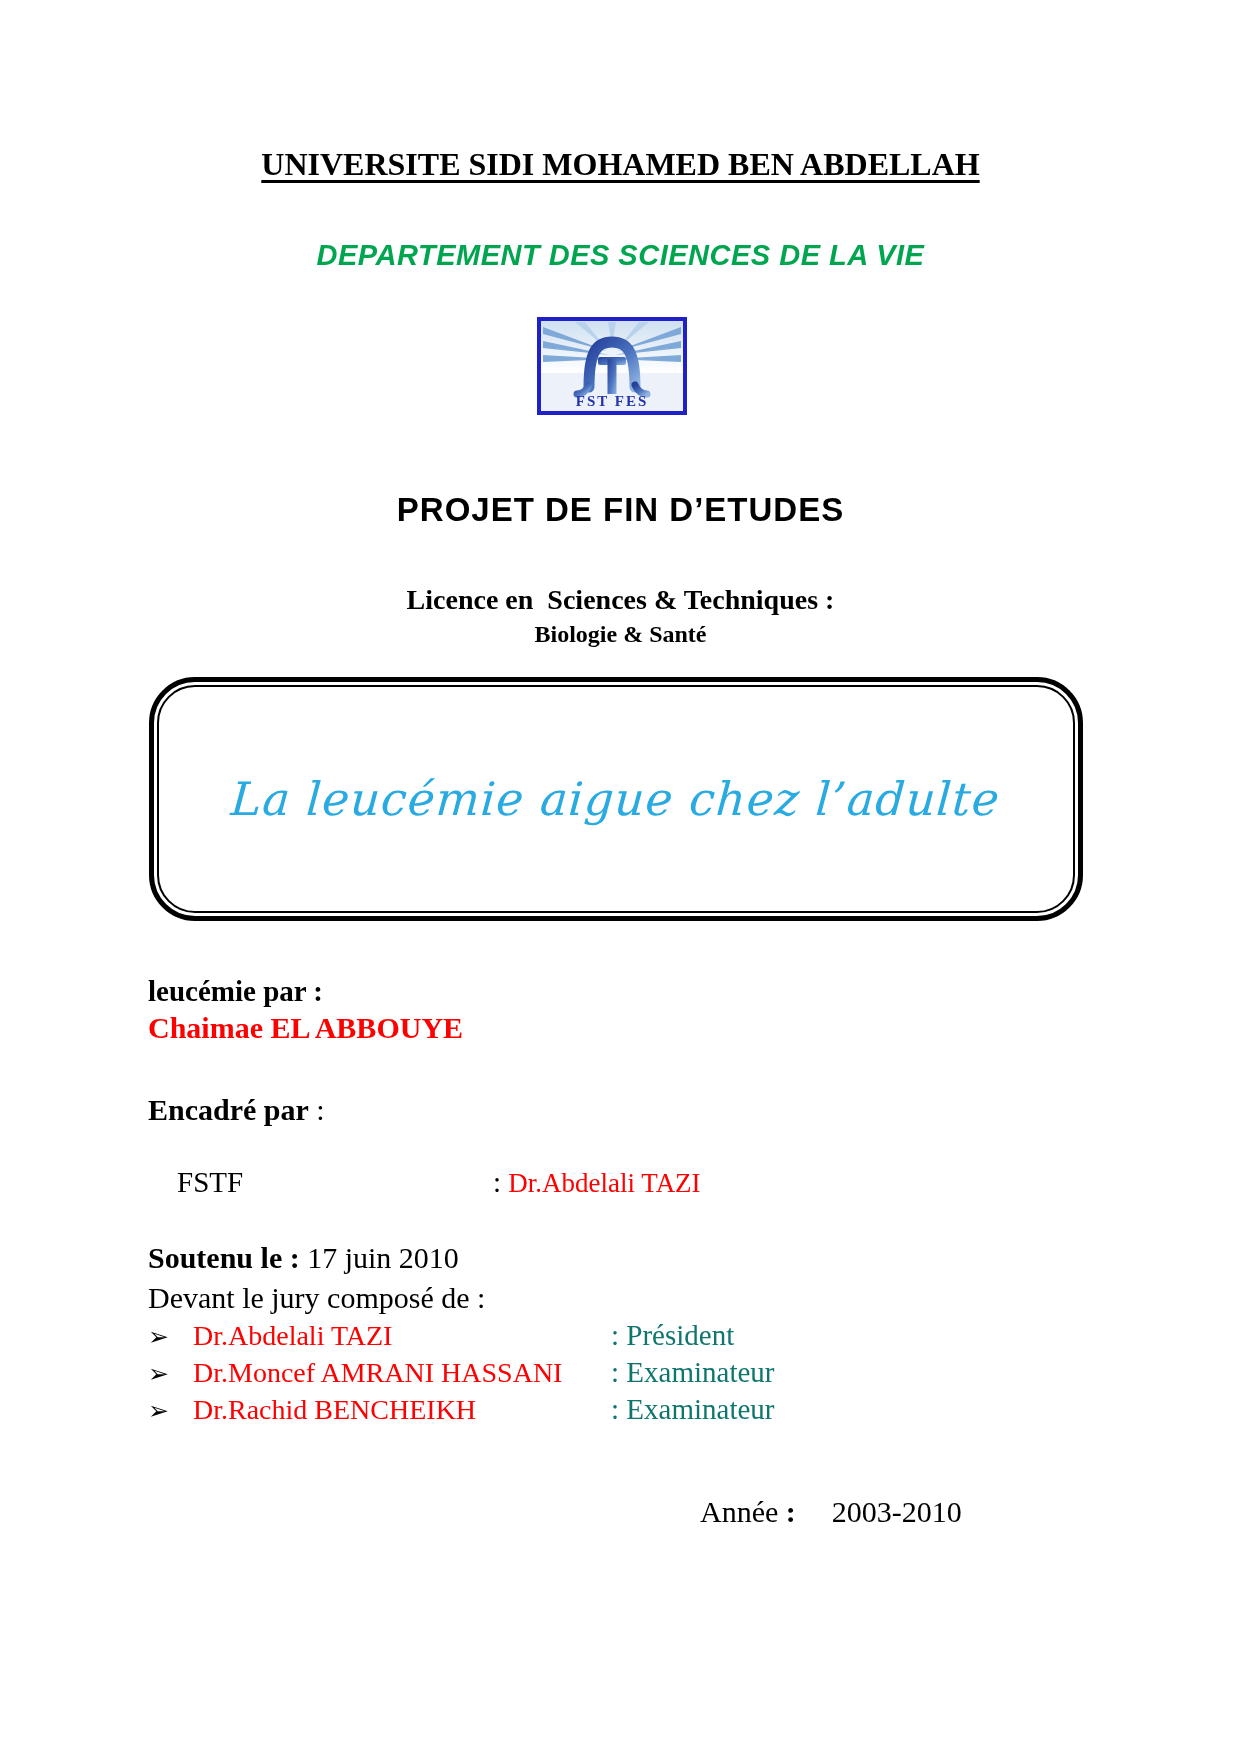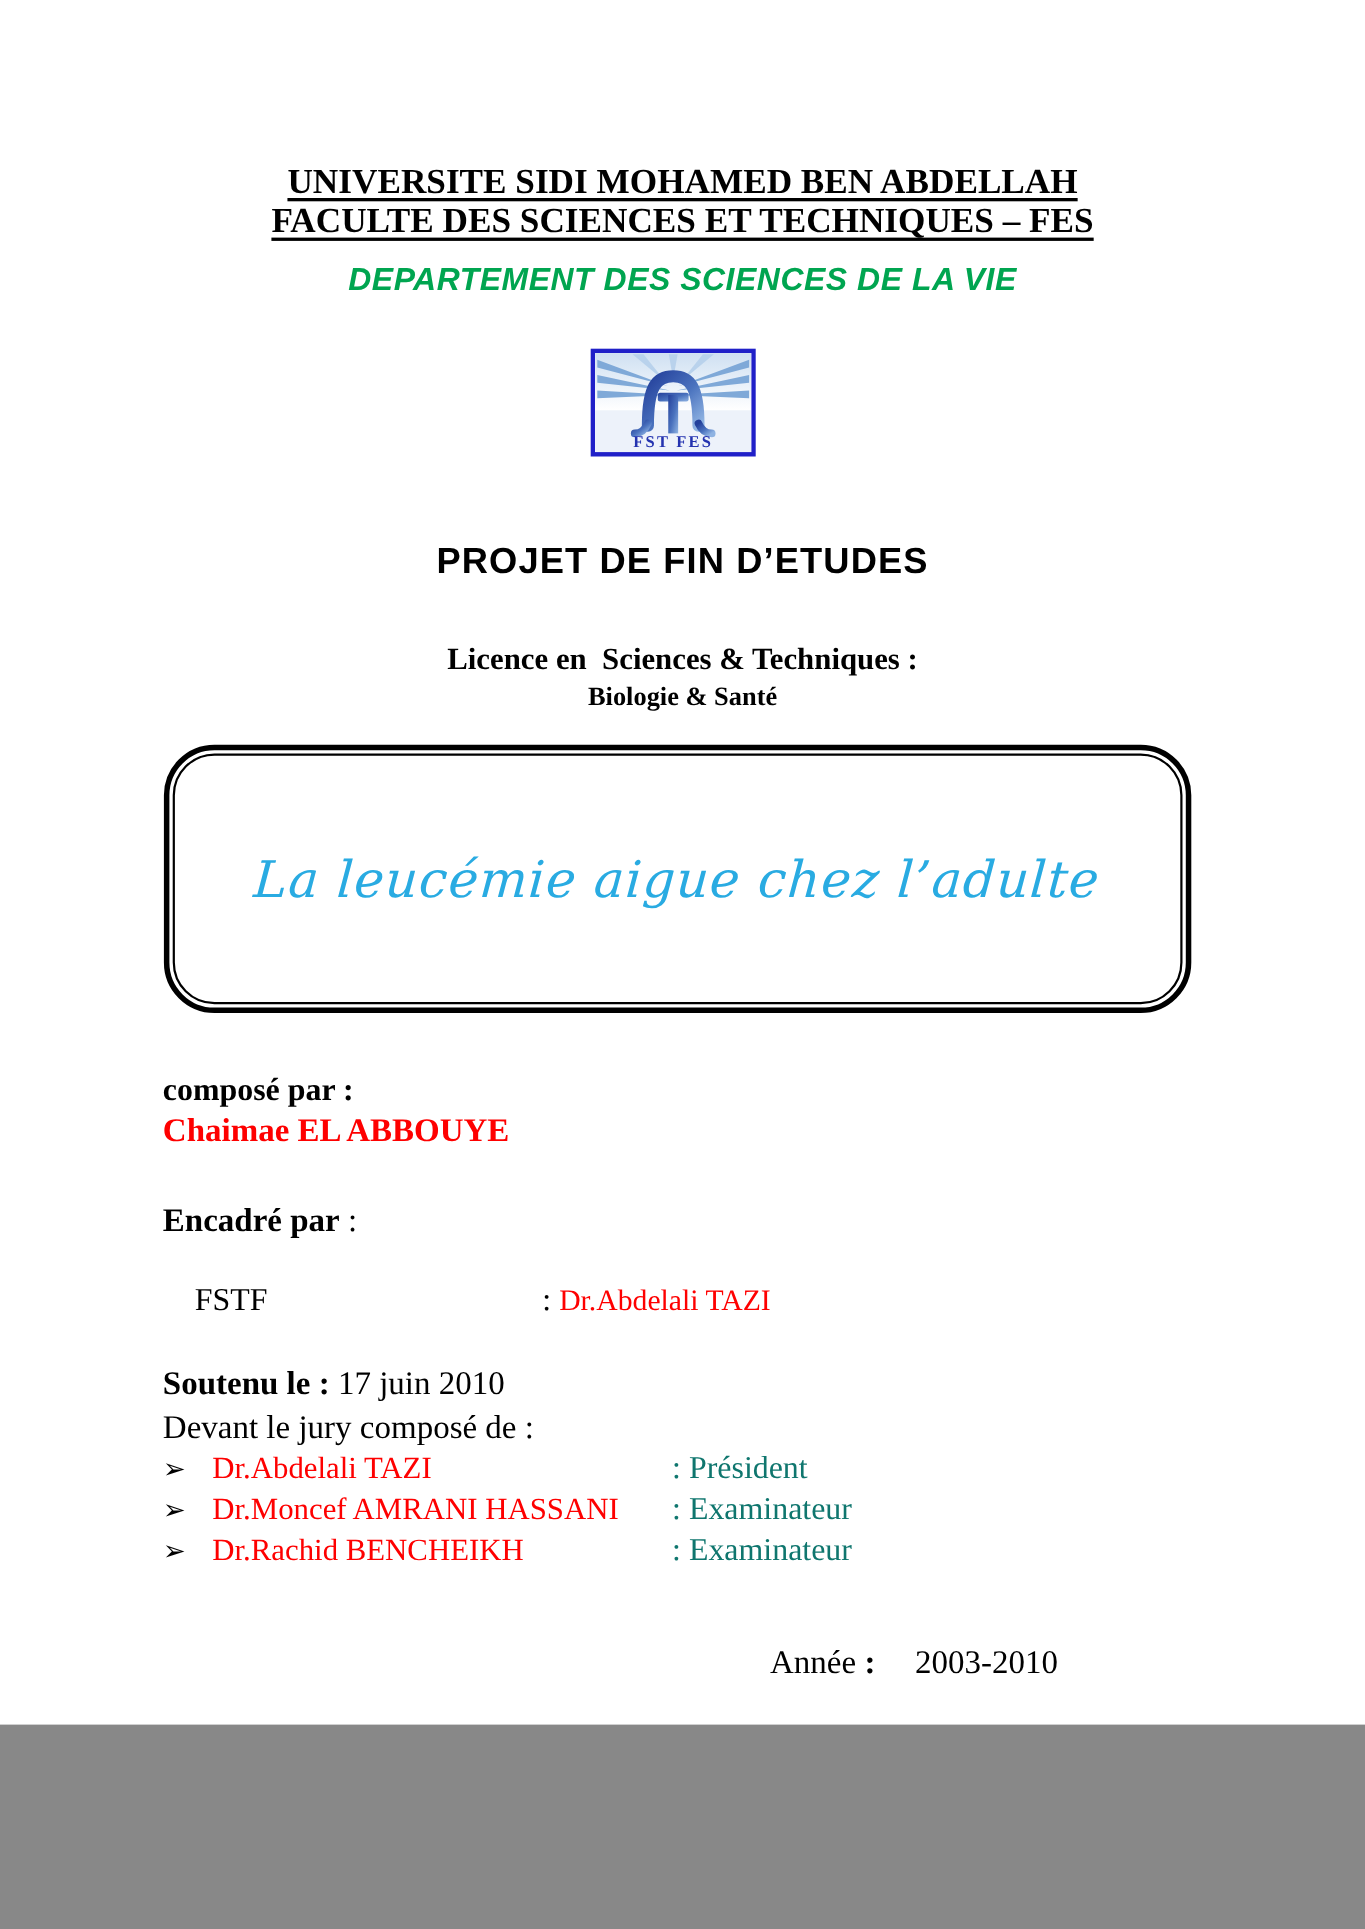--- a/index.html
+++ b/index.html
@@ -1,18 +1,18 @@
 <!DOCTYPE html>
 <html><head>
 <meta charset="utf-8">
 <style>
   html,body{margin:0;padding:0;background:#888;}
   .page{
     position:relative;
-    width:1241px;height:1568px;
+    width:1241px;height:1754px;
     margin:0 auto;
     background:#ffffff;
     font-family:"Liberation Serif", serif;
     color:#000;
     overflow:hidden;
   }
   .abs{position:absolute;}
   .center{left:0;right:0;text-align:center;}
 
   .hdr{
@@ -70,21 +70,20 @@
   .jury .jrole{font-size:29px;color:#0f766e;}
   .annee{left:700px;top:1495px;font-size:30px;}
   .annee .val{padding-left:36px;}
 </style>
 </head>
 <body>
 
 <div class="page">
 
   <div class="abs center hdr" style="top:146px">UNIVERSITE SIDI MOHAMED BEN ABDELLAH</div>
-  <div class="abs center hdr" style="top:182px">FACULTE DES SCIENCES ET TECHNIQUES – FES</div>
 
   <div class="abs center dept" style="top:239px">DEPARTEMENT DES SCIENCES DE LA VIE</div>
 
   <div class="abs logo">
     <svg viewBox="0 0 142 90">
       <defs>
         <linearGradient id="embl" x1="0" y1="0" x2="1" y2="1">
           <stop offset="0" stop-color="#24409B"></stop>
           <stop offset="0.55" stop-color="#4A72BE"></stop>
           <stop offset="1" stop-color="#8FB3E2"></stop>
@@ -125,21 +124,21 @@
 
   <div class="abs center licence" style="top:584px">Licence en  Sciences &amp; Techniques :</div>
   <div class="abs center bio" style="top:621px">Biologie &amp; Santé</div>
 
   <div class="abs titlebox">
     <div class="titlebox-inner">
       <span class="thesis">La leucémie aigue chez l’adulte</span>
     </div>
   </div>
 
-  <div class="abs presente">composé par :</div>
+  <div class="abs presente">leucémie par :</div>
   <div class="abs chaimae">Chaimae EL ABBOUYE</div>
 
   <div class="abs encadre pre"><span class="bold">Encadré par</span><span> :</span></div>
 
   <div class="abs suprow pre" style="top:1133px">
     <span class="orgcol">FSTF</span><span>: </span><span class="name">Dr.Abdelali TAZI</span>
   </div>
 
   <div class="abs soutenu pre"><span class="bold">Soutenu le :</span><span> 17 juin 2010</span></div>
   <div class="abs devant">Devant le jury composé de :</div>

